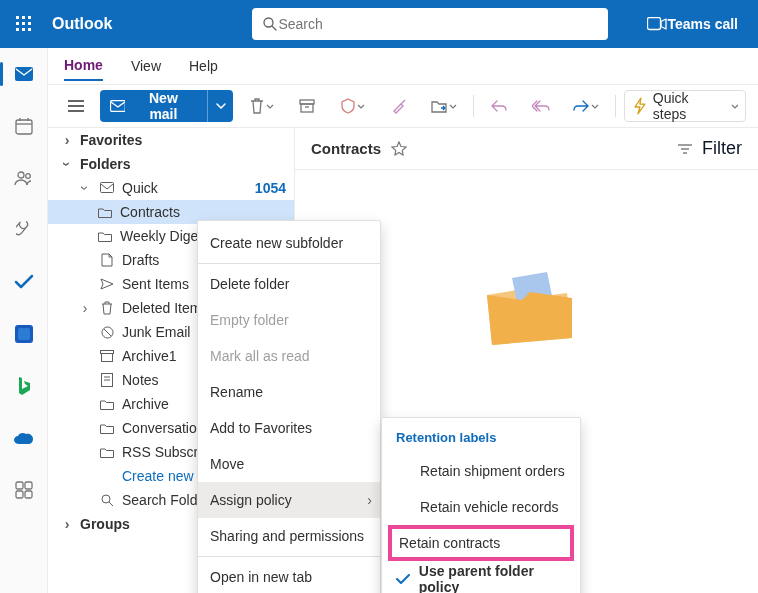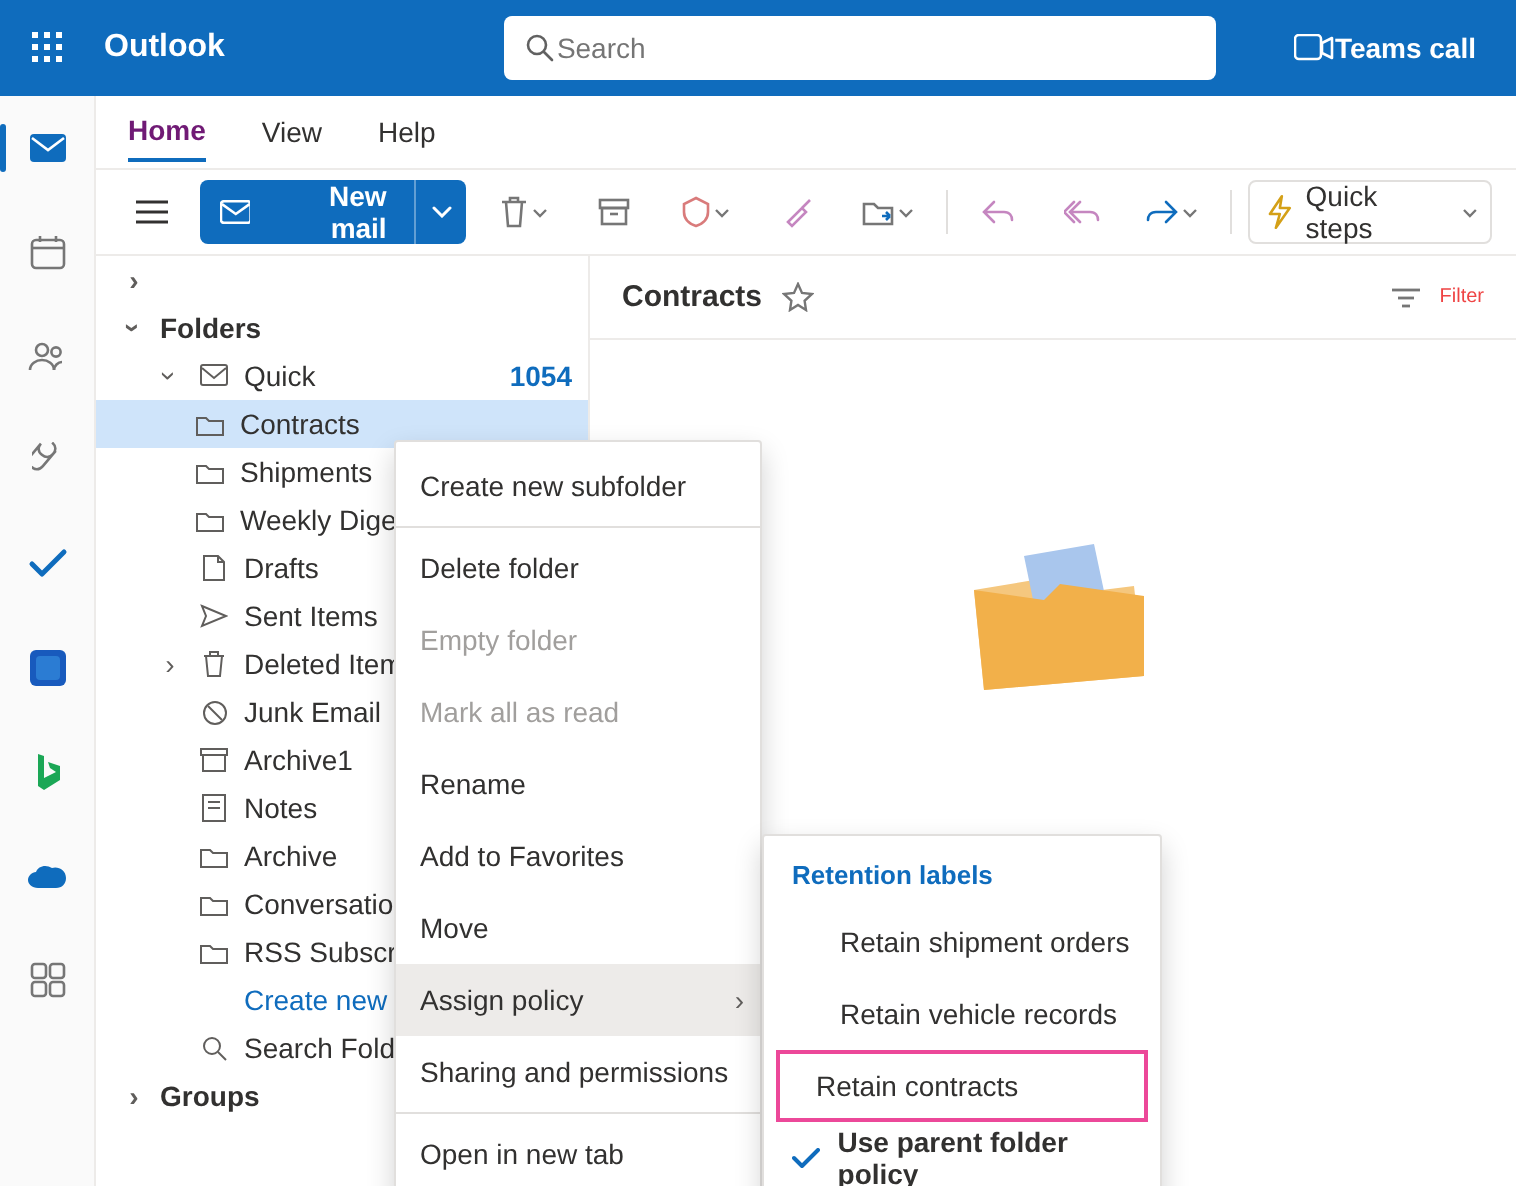--- a/index.html
+++ b/index.html
@@ -21,21 +21,21 @@
   .rail-item.active::before { content:""; position:absolute; left:0; top:10px; bottom:10px; width:3px; background:#0f6cbd; border-radius:2px; }
 
   
   .ribbon { position: absolute; top: 48px; left: 48px; right: 0; }
   .tabs { height: 36px; display: flex; align-items: center; gap: 28px; padding-left: 16px; border-bottom: 1px solid #fff; }
   .tab { font-size: 14px; color: #323130; cursor: pointer; padding: 6px 0; }
   .tab.active { color: #701a75; font-weight: 600; border-bottom: 2px solid #0f6cbd; }
   .command-row { height: 44px; border-top: 1px solid #edebe9; border-bottom: 1px solid #edebe9; display: flex; align-items: center; gap: 8px; padding-left: 12px; padding-right:12px; background:#fff; }
   .hamburger { width:32px; height:32px; display:flex; align-items:center; justify-content:center; border-radius:4px; cursor:pointer; }
   .new-mail-group { display:flex; }
-  .new-mail-btn { background:#0f6cbd; color:#fff; height:32px; border:none; border-radius:4px 0 0 4px; padding:0 14px 0 10px; display:flex; align-items:center; gap:8px; font-weight:600; cursor:pointer; font-size:14px;text-align:right; }
+  .new-mail-btn { background:#0f6cbd; color:#fff; height:32px; border:none; border-radius:4px 0 0 4px; padding:0 14px 0 10px; display:flex; align-items:center; gap:8px; font-weight:600; cursor:pointer; font-size:14px; }
   .new-mail-split { background:#0f6cbd; color:#fff; height:32px; width:26px; border:none; border-left:1px solid rgba(255,255,255,0.35); border-radius:0 4px 4px 0; display:flex; align-items:center; justify-content:center; cursor:pointer; }
   .cmd-icon { width:34px; height:32px; display:flex; align-items:center; justify-content:center; border-radius:4px; cursor:pointer; }
   .cmd-icon.split { width:42px; }
   .sep { width:1px; height:22px; background:#e1dfdd; }
   .quick-steps { margin-left:auto; height:32px; border:1px solid #e1dfdd; border-radius:4px; display:flex; align-items:center; padding:0 6px 0 8px; gap:6px; cursor:pointer; font-size:14px; }
 
   
   .folder-pane { position:absolute; top:128px; left:48px; width:246px; bottom:0; overflow:hidden; }
   .fp-row { height:24px; display:flex; align-items:center; padding-left:12px; font-size:14px; cursor:pointer; gap:6px; }
   .fp-row.section { font-weight:600; }
@@ -47,36 +47,36 @@
   .fp-row.indent1 { padding-left:30px; }
   .fp-row.indent2 { padding-left:48px; }
   .fp-link { color:#0f6cbd; }
   .fp-list { display:flex; flex-direction:column; }
 
   
   .msg-pane { position:absolute; top:128px; left:294px; right:0; bottom:0; border-left:1px solid #edebe9; }
   .msg-header { height:42px; display:flex; align-items:center; padding:0 16px; border-bottom:1px solid #edebe9; gap:10px; }
   .msg-title { font-weight:600; font-size:15px; }
   .star { color:#605e5c; cursor:pointer; }
-  .filter { margin-left:auto; display:flex; align-items:center; gap:10px; color:#ef4444; cursor:pointer; font-size:10px; }
+  .filter { margin-left:auto; display:flex; align-items:center; gap:10px; color:#0f172a; cursor:pointer; font-size:18px; }
   .empty-folder { display:flex; justify-content:center; padding-top:90px; }
 
   
   .ctx-menu { position:absolute; top:220px; left:197px; width:184px; background:#fff; border:1px solid #e1dfdd; box-shadow:0 6px 14px rgba(0,0,0,0.18); border-radius:2px; padding:4px 0; }
   .ctx-item { height:36px; display:flex; align-items:center; padding:0 12px; font-size:14px; cursor:pointer; position:relative; }
   .ctx-item.disabled { color:#a19f9d; cursor:default; }
   .ctx-item.hovered { background:#edebe9; }
   .ctx-sep { height:1px; background:#e1dfdd; margin:2px 0; }
   .ctx-chevron { position:absolute; right:8px; color:#605e5c; }
 
   
   .sub-menu { position:absolute; top:405px; left:381px; width:200px; background:#fff; border:1px solid #e1dfdd; box-shadow:0 6px 14px rgba(0,0,0,0.18); border-radius:2px; padding:8px 0;margin-top:12px; }
   .sub-header { color:#0f6cbd; font-weight:600; font-size:13px; padding:4px 14px 8px; }
   .sub-item { height:36px; display:flex; align-items:center; padding:0 14px; font-size:14px; cursor:pointer; gap:8px; }
-  .sub-item.box { border:2px solid #ec4899; margin:0 6px; padding:0 18px; }
+  .sub-item.box { border:4px solid #ec4899; margin:0 6px; padding:0 7px; }
   .sub-item .check { width:16px; color:#0f6cbd; }
   .sub-item.bold { font-weight:600; }
 
   svg { display:block; }
 </style>
 </head>
 <body>
 
 <div class="suite-bar">
   <div class="waffle">
@@ -266,20 +266,21 @@
           <path d="M1 1 L4 4 L7 1" fill="none" stroke="#767676" stroke-width="1.2"></path>
         </svg>
     </div>
   </div>
 </div>
 
 <div class="folder-pane">
   <div class="fp-list">
     <div class="fp-row section">
         <span class="caret">›</span>
+        <span class="label">Favorites</span>
       </div>
     <div class="fp-row section">
         <span class="caret" style="transform:rotate(90deg)">›</span>
         <span class="label">Folders</span>
       </div>
 
     <div class="fp-row indent1">
         <span class="caret" style="transform:rotate(90deg)">›</span>
         <span class="ficon">
           <svg width="14" height="12" viewBox="0 0 14 12">
@@ -291,28 +292,20 @@
         <span class="count">1054</span>
       </div>
 
     <div class="fp-row indent2 selected">
         <span class="ficon">
           <svg width="14" height="11" viewBox="0 0 14 11">
             <path d="M0.5 2V10.5h13V3.5H6.5L5 2z" fill="none" stroke="#605e5c"></path>
           </svg>
         </span>
         <span class="label">Contracts</span>
-      </div>
-    <div class="fp-row indent2">
-        <span class="ficon">
-          <svg width="14" height="11" viewBox="0 0 14 11">
-            <path d="M0.5 2V10.5h13V3.5H6.5L5 2z" fill="none" stroke="#605e5c"></path>
-          </svg>
-        </span>
-        <span class="label">Shipments</span>
       </div>
     <div class="fp-row indent2">
         <span class="ficon">
           <svg width="14" height="11" viewBox="0 0 14 11">
             <path d="M0.5 2V10.5h13V3.5H6.5L5 2z" fill="none" stroke="#605e5c"></path>
           </svg>
         </span>
         <span class="label">Weekly Digest</span>
       </div>
 

